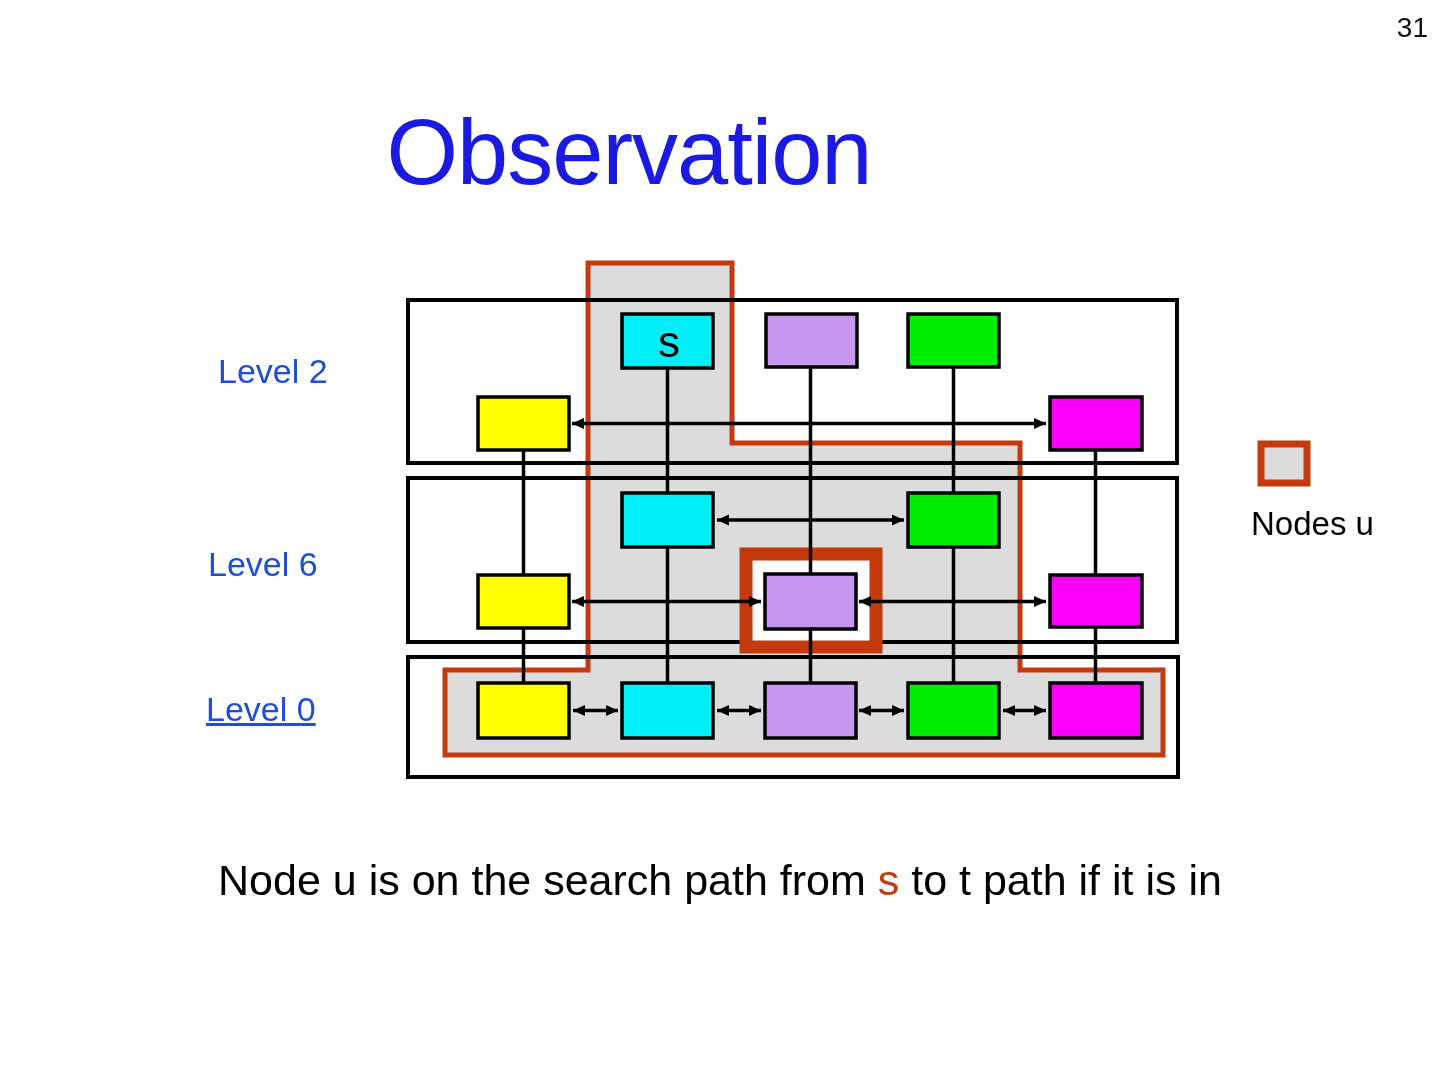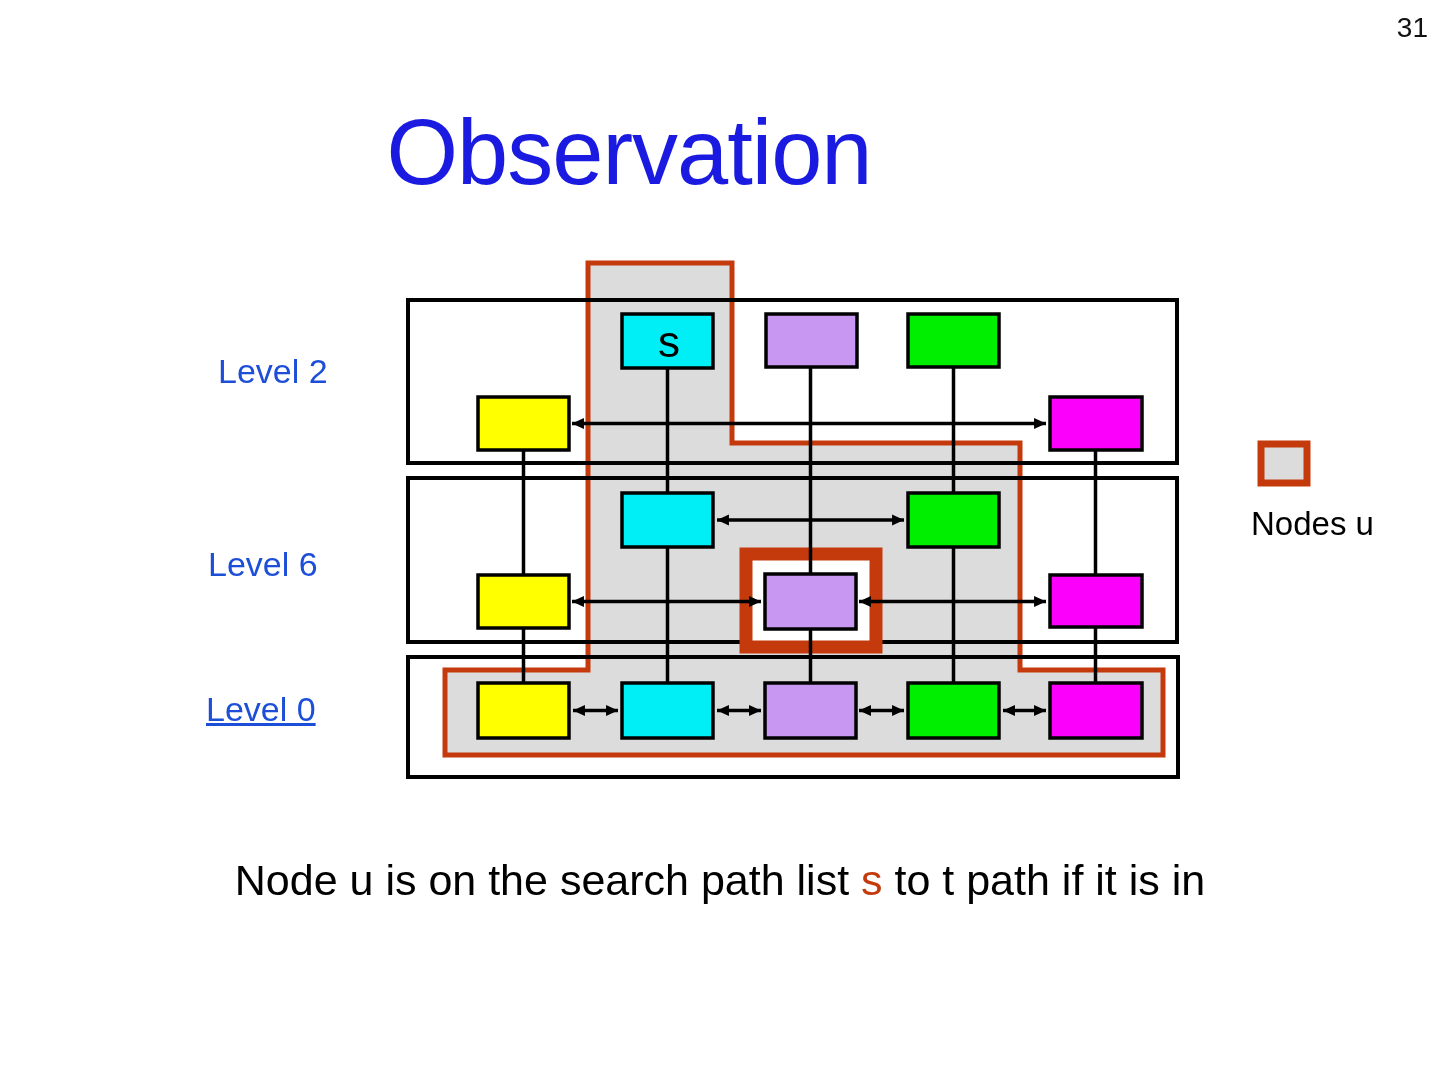--- a/index.html
+++ b/index.html
@@ -104,16 +104,16 @@
     <rect class="legend-swatch" x="1261" y="444" width="46" height="39"></rect>
   </svg>
 
   <div class="level-label l2">Level 2</div>
   <div class="level-label l1">Level 6</div>
   <div class="level-label l0">Level 0</div>
 
   <div class="legend-label">Nodes u</div>
 
   <div class="caption">
-      <div class="caption-line"><span>Node u is on the search path list </span><span class="accent">s</span><span> to t path if it is in</span></div>
+      <div class="caption-line"><span>Node u is on the search path from </span><span class="accent">s</span><span> to t path if it is in</span></div>
     </div>
 
 </div>
 
 </body></html>

